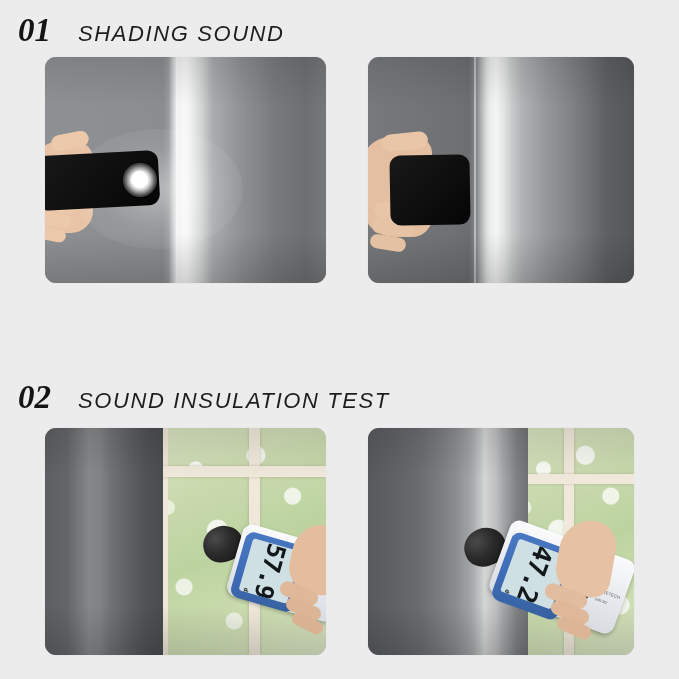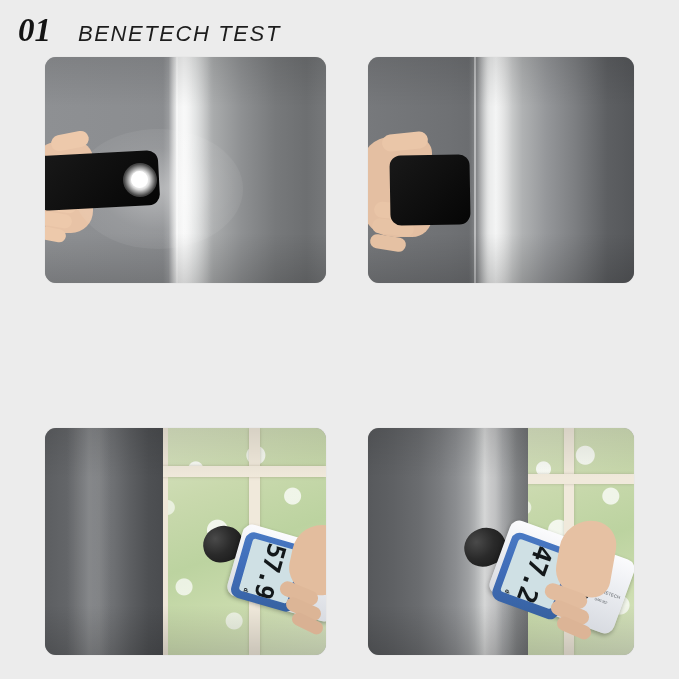--- a/index.html
+++ b/index.html
@@ -194,21 +194,21 @@
     white-space:nowrap;
   }
 </style>
 </head>
 <body>
 
 <div class="page">
 
   <div class="sec-head" id="head-01">
     <span class="sec-num">01</span>
-    <span class="sec-title">BENETECH TEST</span>
+    <span class="sec-title">SHADING SOUND</span>
   </div>
 
   <div class="photo" id="photo-1">
     <div class="layer curtain-a"></div>
     <div class="sheen" style="left:42%;width:17%;"></div>
     <div class="seam" style="left:46.5%;"></div>
     <div class="vshadow"></div>
 
     <div class="hand" style="left:-14px;top:84px;width:62px;height:92px;border-radius:30px 18px 22px 34px;"></div>
     <div class="finger" style="left:6px;top:76px;width:38px;height:16px;transform:rotate(-11deg);"></div>
@@ -231,20 +231,24 @@
     <div class="hand" style="left:-6px;top:80px;width:70px;height:100px;border-radius:28px 16px 20px 32px;background:#e4bfa2;"></div>
     <div class="finger" style="left:14px;top:76px;width:46px;height:17px;transform:rotate(-6deg);background:#eac6a8;"></div>
     <div class="finger" style="left:6px;top:146px;width:44px;height:16px;transform:rotate(5deg);background:#e9c5a7;"></div>
     <div class="finger" style="left:4px;top:163px;width:42px;height:15px;transform:rotate(7deg);background:#e7c3a5;"></div>
     <div class="finger" style="left:2px;top:179px;width:36px;height:14px;transform:rotate(9deg);background:#e5c1a3;"></div>
 
     <div class="phone" style="left:22px;top:98px;width:80px;height:70px;transform:rotate(-1deg);"></div>
   </div>
 
 
+  <div class="sec-head" id="head-02">
+    <span class="sec-num">02</span>
+    <span class="sec-title">SOUND INSULATION TEST</span>
+  </div>
 
   <div class="photo" id="photo-3">
 
     <div class="window" style="left:114px;top:0;right:0;bottom:0;"></div>
     <div class="frame-edge" style="left:114px;top:0;width:9px;bottom:0;"></div>
     <div class="mullion-v" style="left:204px;width:11px;"></div>
     <div class="mullion-h" style="top:38px;height:11px;left:114px;"></div>
 
     <div class="layer curtain-dark" style="right:auto;width:118px;"></div>
     <div class="sheen" style="left:22px;width:44px;opacity:.3;"></div>

